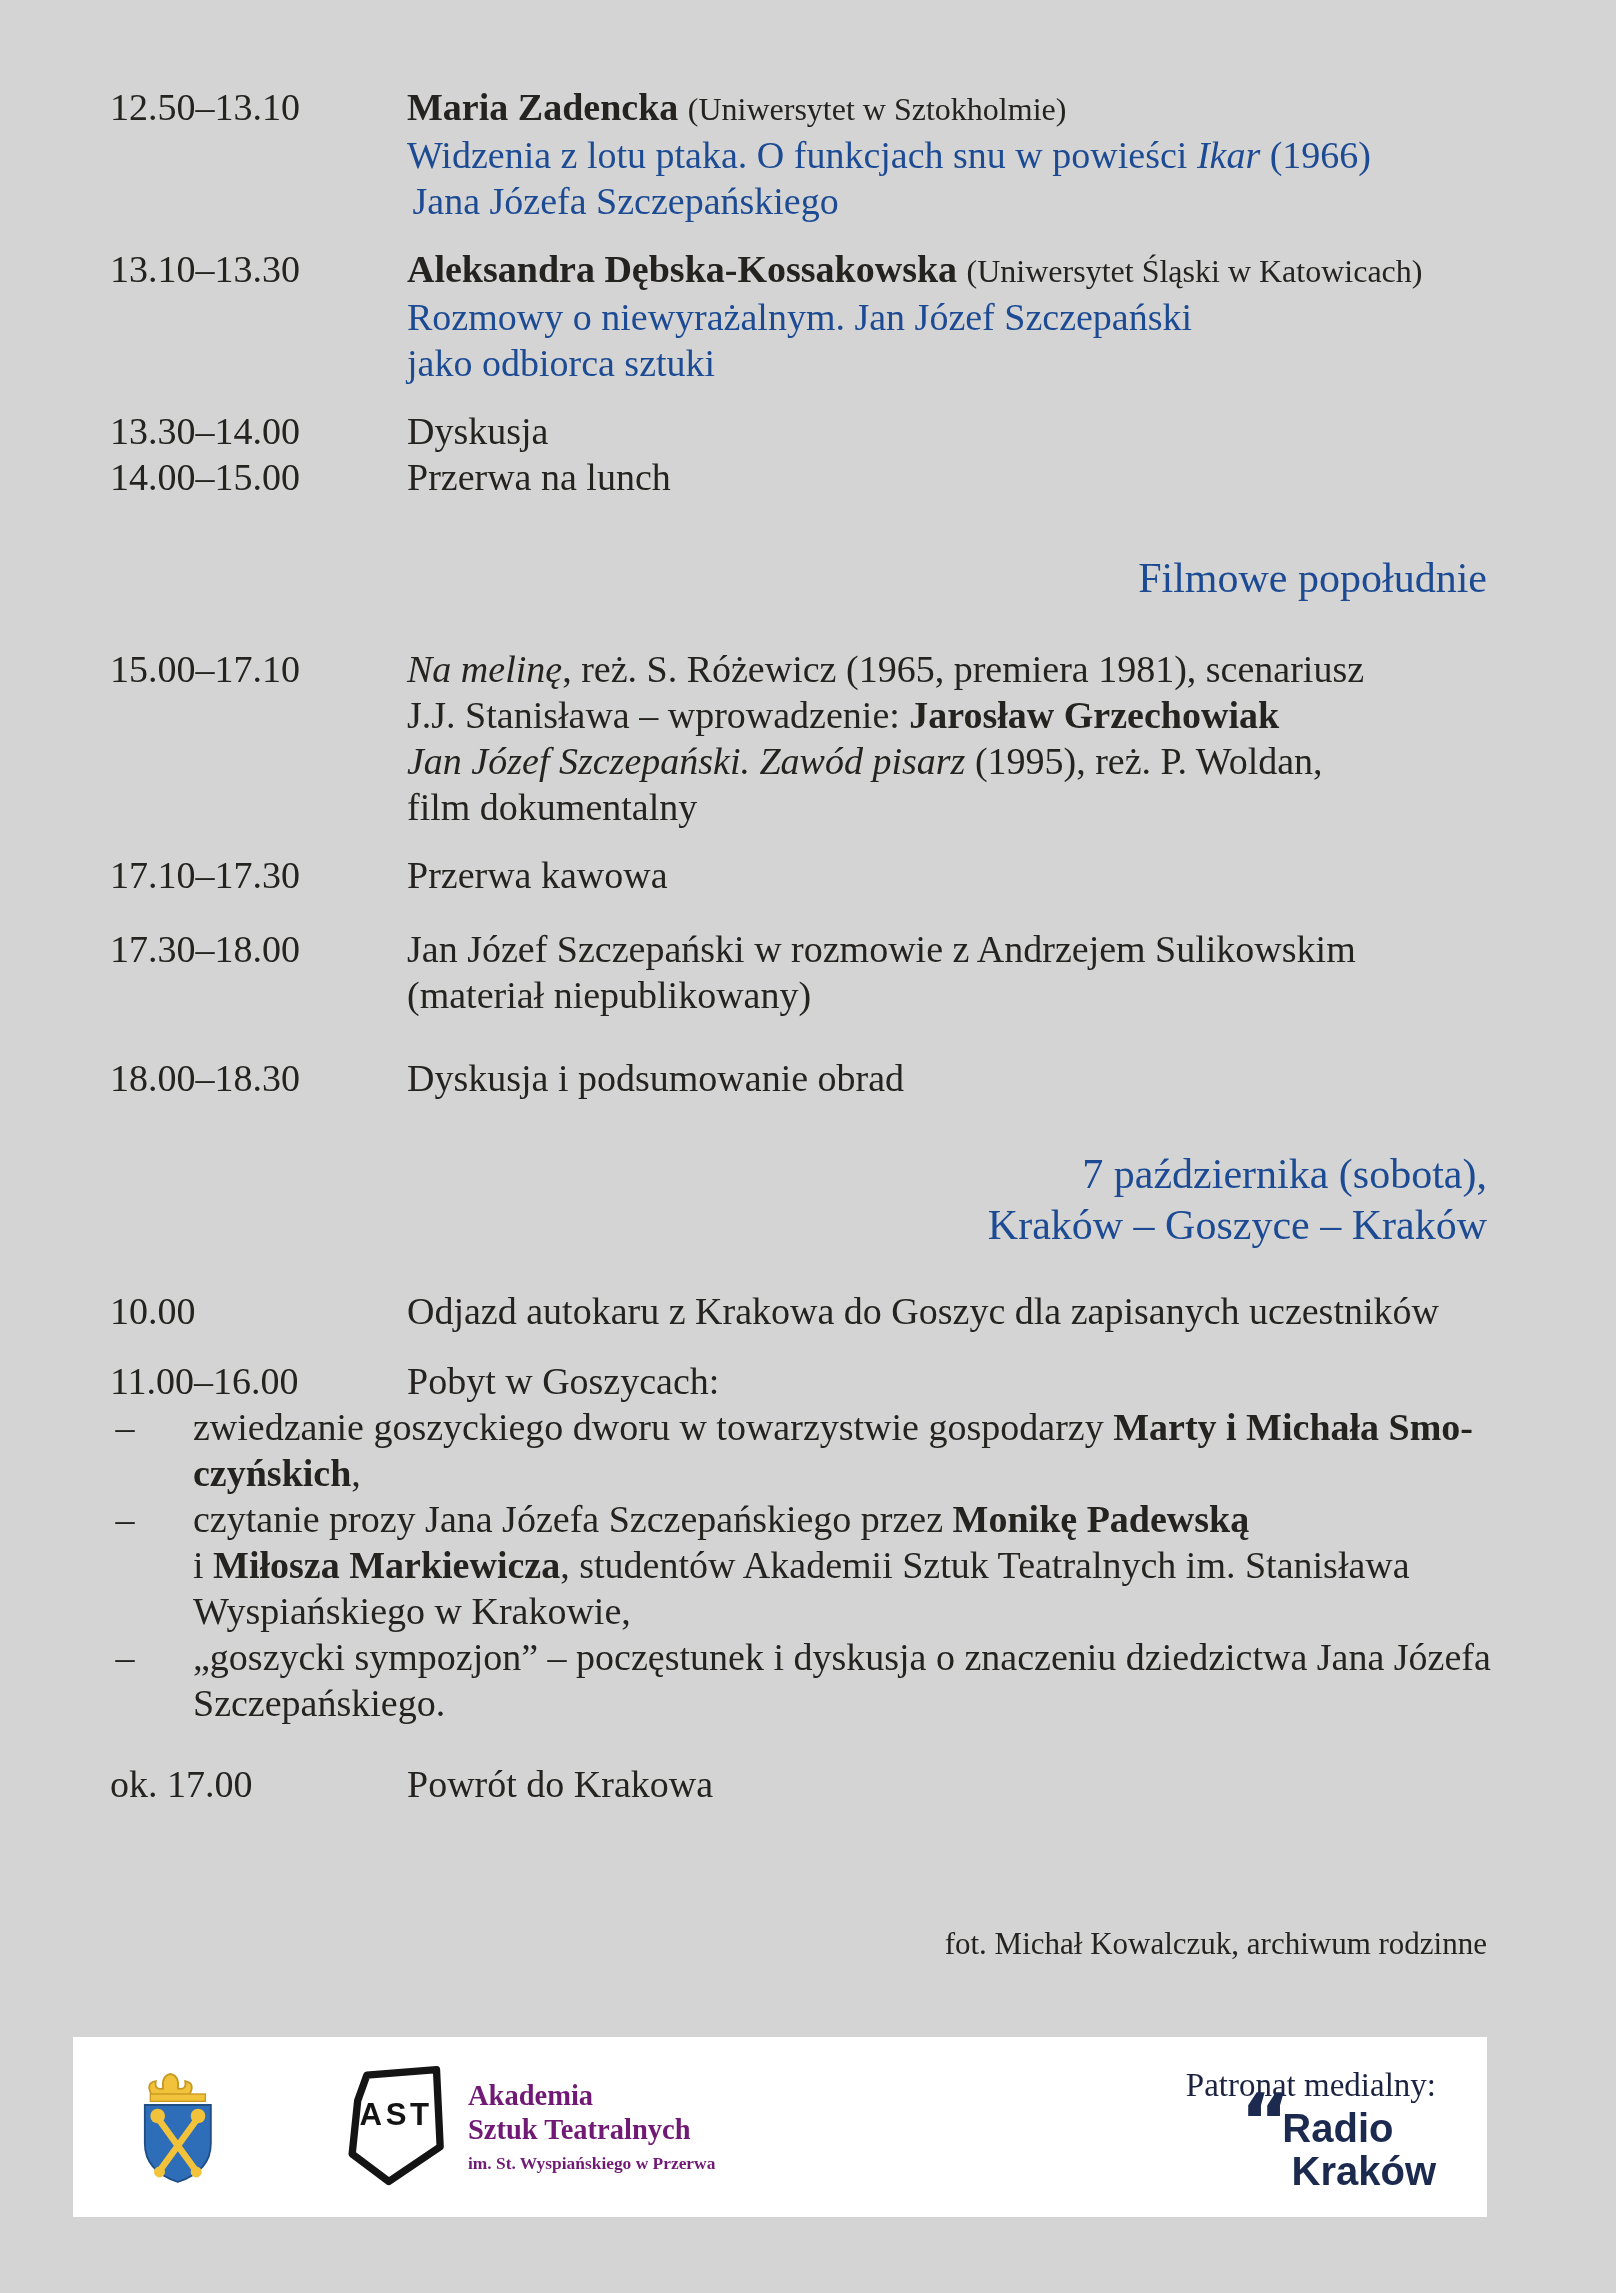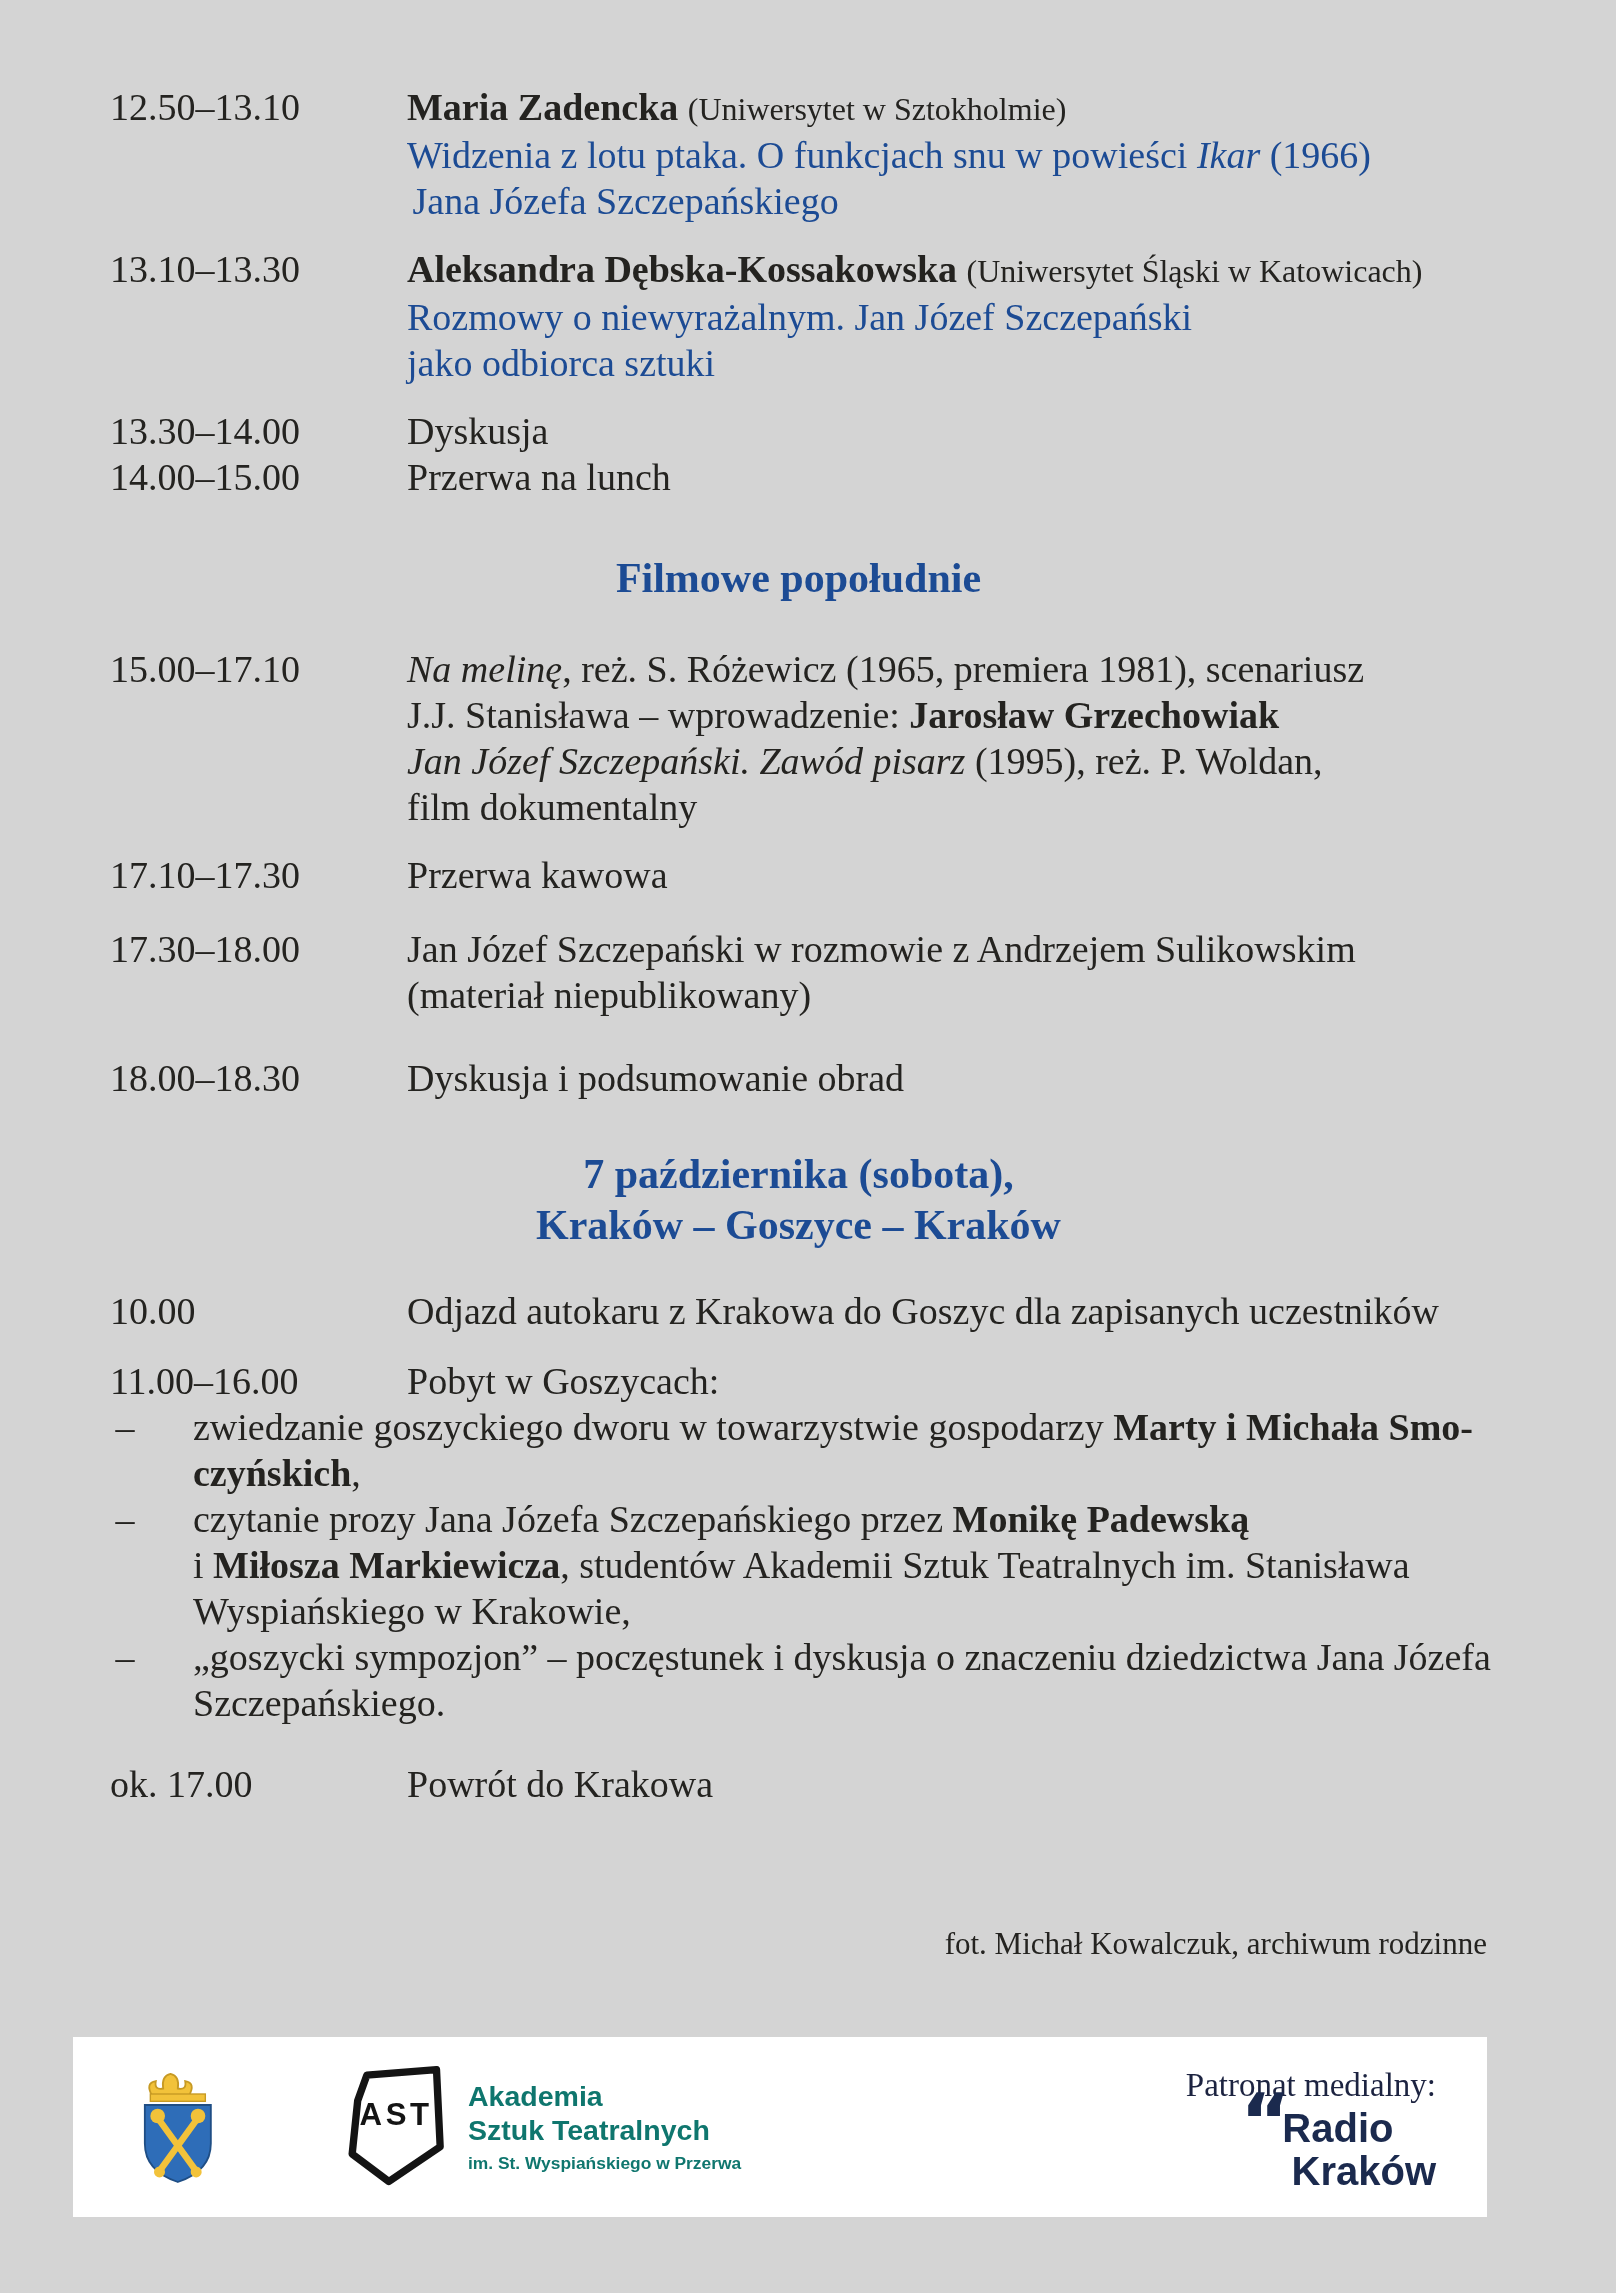--- a/index.html
+++ b/index.html
@@ -19,21 +19,21 @@
   .time{width:289px;flex:none;line-height:46px;white-space:nowrap;}
   .desc{flex:1;min-width:0;}
   .line{line-height:46px;white-space:nowrap;}
   .speaker{font-weight:700;}
   .aff{font-size:32px;}
   .blue{color:#1c4b94;}
   .it{font-style:italic;}
   .bold{font-weight:700;}
   .indent1{padding-left:5.5px;}
   .section-heading{
-    text-align:center;color:#1c4b94;font-weight:700;
+    text-align:right;color:#1c4b94;font-weight:400;
     font-size:42px;line-height:51px;margin:53px 0 42px 0;
   }
   .section-heading.two-line{margin:48px 0 37px 0;}
   .bullets{margin:0;}
   .bullet{position:relative;padding-left:83px;}
   .dash{position:absolute;left:5.5px;top:0;line-height:46px;}
   .bullet-line{line-height:46px;white-space:nowrap;}
   .return-row{margin-top:35px;}
   .credit{
     text-align:right;margin-top:118px;
@@ -46,21 +46,21 @@
     padding:0 51px 0 59px;
   }
   .logo-group{display:flex;align-items:center;}
   .wp-wrap{display:flex;align-items:flex-end;margin-left:31px;}
   .wp-text{
     font-family:"Liberation Serif","DejaVu Serif",serif;
     color:#232e64;font-size:24px;letter-spacing:2.8px;line-height:29px;
     padding-bottom:13px;margin-left:9.2px;white-space:nowrap;
   }
   .ast-wrap{display:flex;align-items:center;margin-left:110px;}
-  .ast-text{margin-left:24px;font-family:Liberation Sans, sans-serif;color:#0f766e;}
+  .ast-text{margin-left:24px;font-family:Liberation Serif, serif;color:#701a75;}
   .ast-line{font-weight:700;font-size:28.5px;line-height:34px;white-space:nowrap;}
   .ast-line.small{font-size:17.4px;line-height:22px;margin-top:4.6px;}
   .patronage{margin-left:auto;display:flex;flex-direction:column;align-items:flex-end;padding-top:5.5px;}
   .patronage-label{
     font-family:"Liberation Serif","DejaVu Serif",serif;
     color:#1c2340;font-size:33px;line-height:40px;white-space:nowrap;
   }
   .radio-logo{
     position:relative;margin-top:1.8px;margin-left:53px;padding-left:42px;
     font-family:"Liberation Sans","DejaVu Sans",sans-serif;

